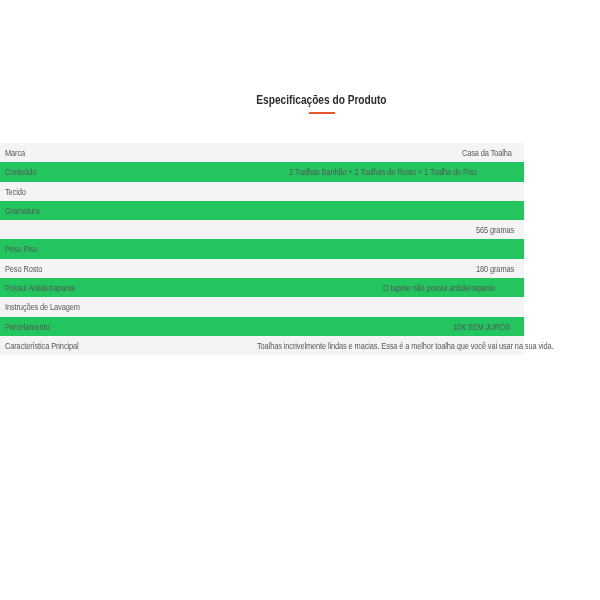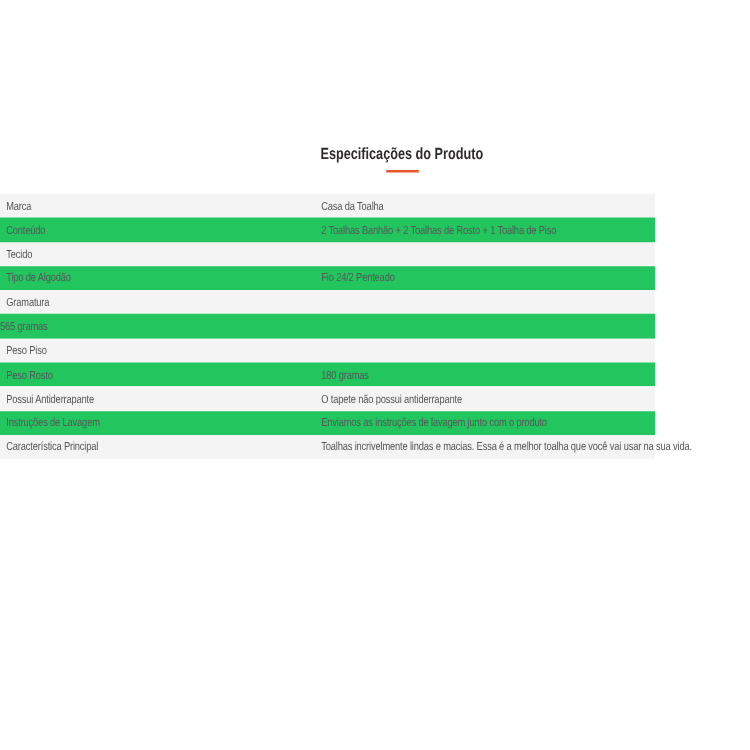--- a/index.html
+++ b/index.html
@@ -13,21 +13,21 @@
     overflow: hidden;
     font-family: "Liberation Sans", sans-serif;
   }
   .page {
     width: 600px;
     height: 600px;
     background: #ffffff;
     position: relative;
   }
   .title-wrap {
-    padding-top: 114px;
+    padding-top: 90px;
     text-align: center;
     margin-left: 43px;
   }
   .title-text {
     display: inline-block;
     font-size: 13px;
     font-weight: bold;
     color: #2e2b2a;
     letter-spacing: 0;
     line-height: 15px;
@@ -35,21 +35,21 @@
     transform-origin: 50% 50%;
     white-space: nowrap;
   }
   .title-underline {
     width: 26px;
     height: 2px;
     background: #e8562d;
     margin: 4px auto 0 auto;
   }
   .spec-table {
-    margin-top: 17px;
+    margin-top: 29px;
     width: 524px;
   }
   .row {
     display: flex;
     align-items: center;
     height: 19.3px;
     background: #22c55e;
   }
   .row:nth-child(odd) {
     background: #f4f4f4;
@@ -59,20 +59,21 @@
     white-space: nowrap;
   }
   .cell.label {
     flex: 0 0 auto;
     width: 257px;
     padding-left: 5px;
     box-sizing: border-box;
   }
   .cell.value {
     flex: 1 1 auto;
+    text-align: right;
   }
   .t {
     display: inline-block;
     font-size: 9.3px;
     letter-spacing: -0.15px;
     color: #57575a;
     transform: scaleX(0.8);
     transform-origin: 0 50%;
     white-space: nowrap;
     line-height: 19.3px;
@@ -97,24 +98,20 @@
 
     <div class="row">
       <div class="cell label"><span class="t">Conteúdo</span></div>
       <div class="cell value"><span class="t">2 Toalhas Banhão + 2 Toalhas de Rosto + 1 Toalha de Piso</span></div>
     </div>
 
     <div class="row">
       <div class="cell label"><span class="t">Tecido</span></div>
     </div>
 
-    <div class="row">
-      <div class="cell label"><span class="t">Tipo de Algodão</span></div>
-      <div class="cell value"><span class="t">Fio 24/2 Penteado</span></div>
-    </div>
 
     <div class="row">
       <div class="cell label"><span class="t">Gramatura</span></div>
     </div>
 
     <div class="row">
       <div class="cell value"><span class="t">565 gramas</span></div>
     </div>
 
     <div class="row">
@@ -127,23 +124,26 @@
     </div>
 
 
     <div class="row">
       <div class="cell label"><span class="t">Possui Antiderrapante</span></div>
       <div class="cell value"><span class="t">O tapete não possui antiderrapante</span></div>
     </div>
 
     <div class="row">
       <div class="cell label"><span class="t">Instruções de Lavagem</span></div>
-      <div class="cell value"><span class="t">Enviamos as instruções de lavagem junto com o produto</span></div>
     </div>
 
+    <div class="row">
+      <div class="cell label"><span class="t">Parcelamento</span></div>
+      <div class="cell value"><span class="t">10X SEM JUROS</span></div>
+    </div>
 
     <div class="row">
       <div class="cell label"><span class="t">Característica Principal</span></div>
       <div class="cell value"><span class="t">Toalhas incrivelmente lindas e macias. Essa é a melhor toalha que você vai usar na sua vida.</span></div>
     </div>
 
   </div>
 </div>
 
 </body></html>

